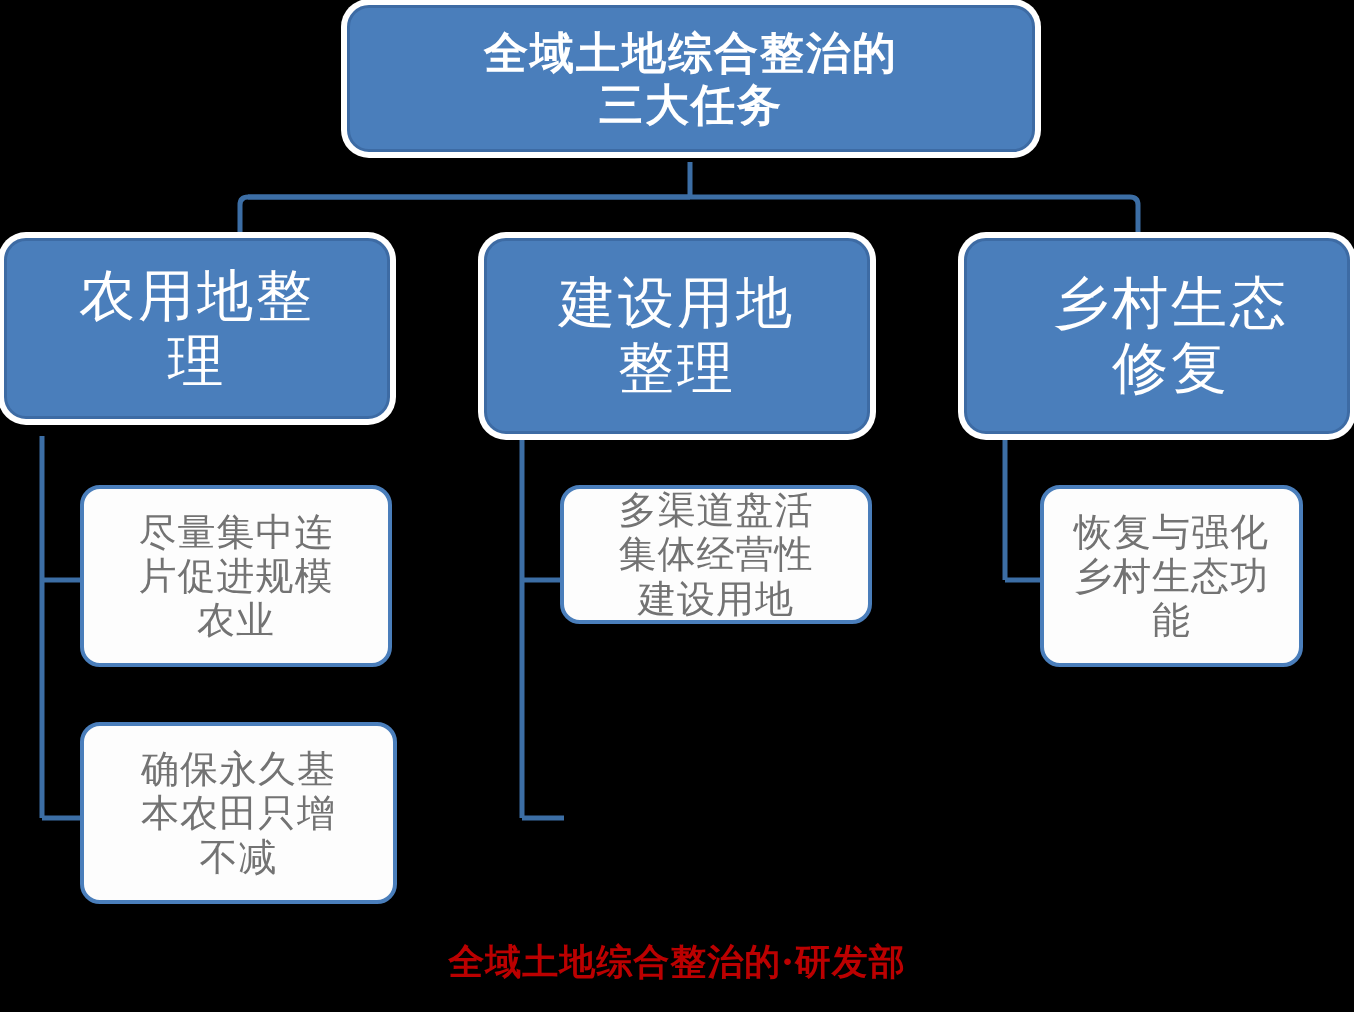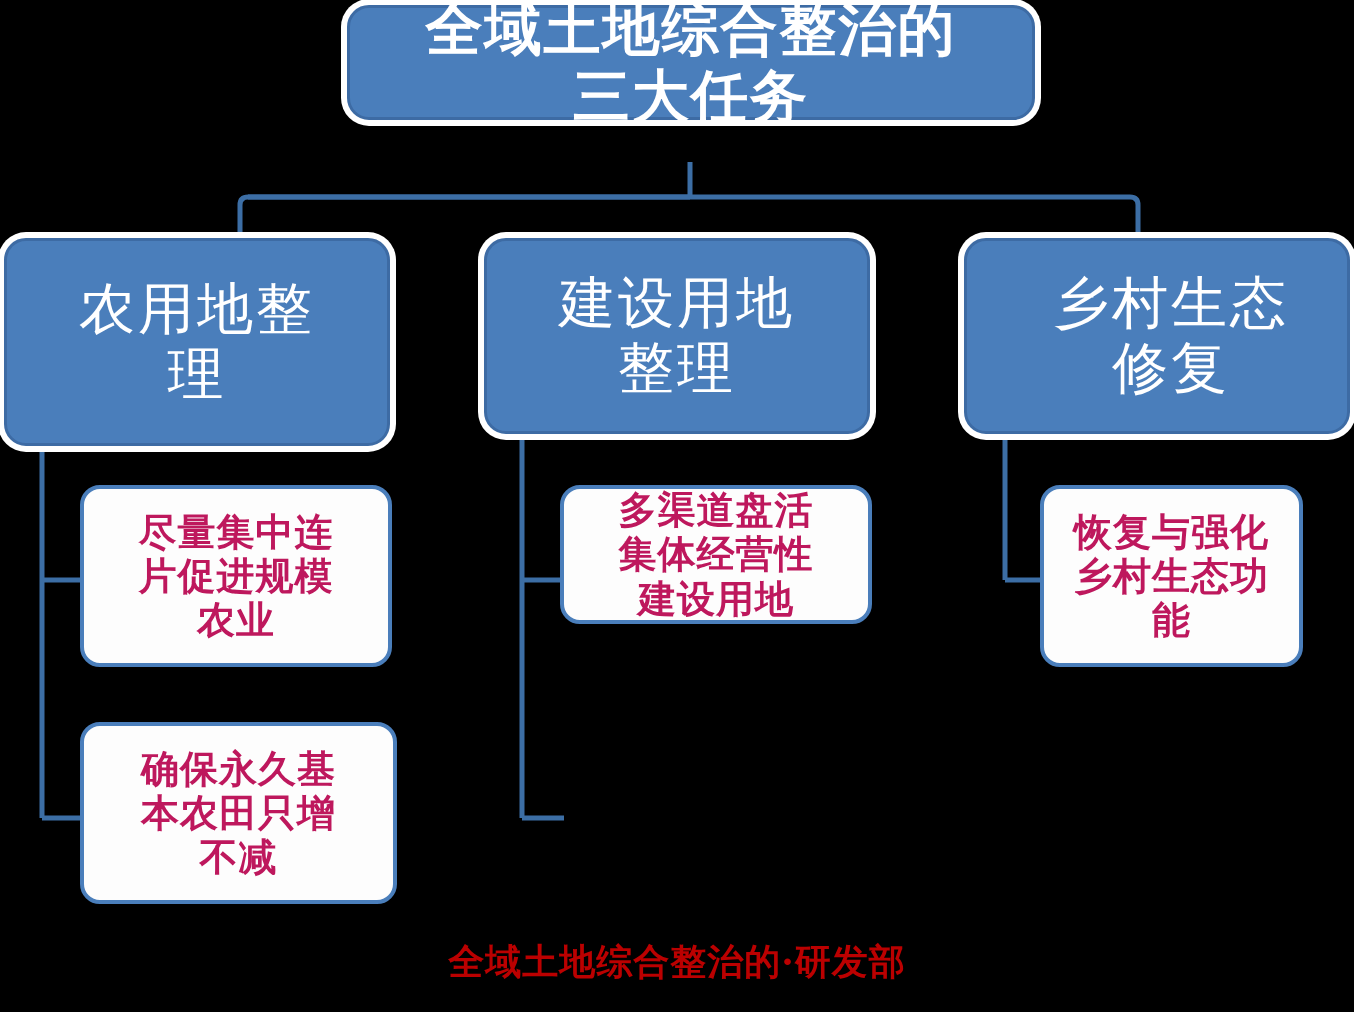--- a/index.html
+++ b/index.html
@@ -46,31 +46,30 @@
   
   .node.blue {
     background: #4a7ebb;
     color: #ffffff;
     border: 3px solid #3d6ba4;
     box-shadow: 0 0 0 6px #ffffff;
   }
   
   .node.white {
     background: #fdfdfd;
-    color: #be185d;
+    color: #737373;
     border: 4px solid #4a7ebb;
     border-radius: 20px;
-    font-weight: bold;
   }
 
   #node-root {
-    left: 347px; top: 5px; width: 688px; height: 115px;
-    font-size: 57px; font-weight: bold; letter-spacing: 2px;
+    left: 347px; top: 5px; width: 688px; height: 147px;
+    font-size: 44px; font-weight: bold; letter-spacing: 2px;
   }
-  #node-branch-1 { left: 4px;   top: 238px; width: 386px; height: 208px; }
+  #node-branch-1 { left: 4px;   top: 238px; width: 386px; height: 181px; }
   #node-branch-2 { left: 484px; top: 238px; width: 386px; height: 196px; }
   #node-branch-3 { left: 964px; top: 238px; width: 386px; height: 196px; padding-left: 28px; }
   .node.branch {
     font-size: 56px;
     letter-spacing: 3px;
   }
 
   .node.leaf {
     font-size: 38px;
     letter-spacing: 1px;

